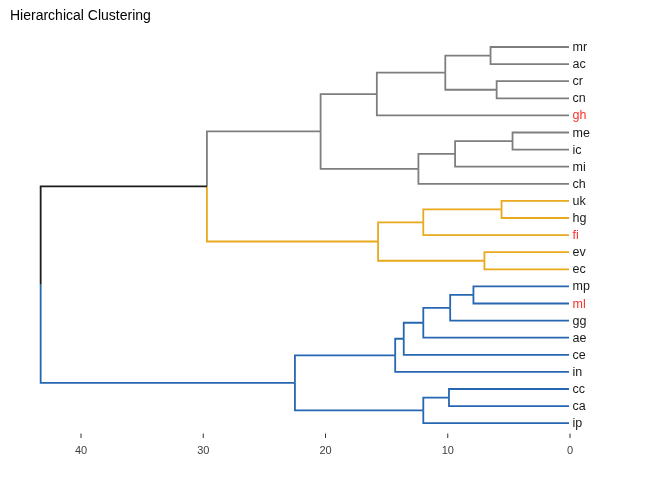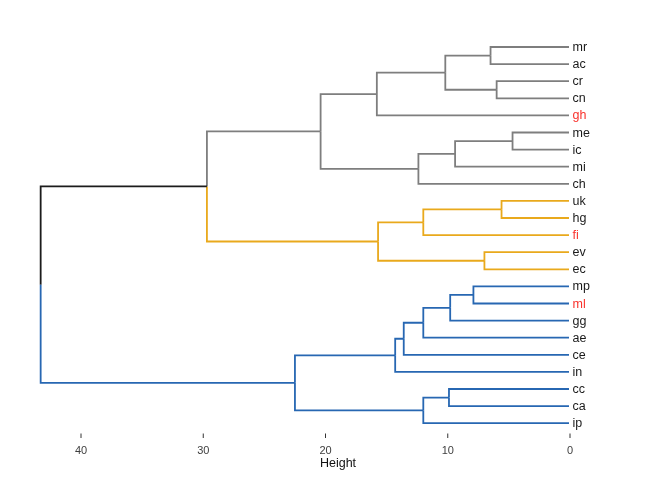--- a/index.html
+++ b/index.html
@@ -7,20 +7,21 @@
   .canvas{position:relative;width:672px;height:480px;background:#ffffff;overflow:hidden;}
   .chart-title{position:absolute;left:10px;top:7px;font-size:14px;color:#000000;}
   .axis-title{position:absolute;left:10px;top:456px;width:656px;text-align:center;
               font-size:12.5px;color:#111111;}
   svg text{font-family:"Liberation Sans", sans-serif;}
 </style>
 </head>
 <body>
 
 <div class="canvas">
+  <div class="chart-title">Hierarchical Clustering</div>
   <svg id="plot" width="672" height="480" viewBox="0 0 672 480">
       <text x="572.5" y="47" font-size="12.5" fill="#1A1A1A" dominant-baseline="central">mr</text>
       <text x="572.5" y="64.1" font-size="12.5" fill="#1A1A1A" dominant-baseline="central">ac</text>
       <polyline points="490.5375,55.55 490.5375,47 569,47" fill="none" stroke="#7E7E7E" stroke-width="1.8"></polyline>
       <polyline points="490.5375,55.55 490.5375,64.1 569,64.1" fill="none" stroke="#7E7E7E" stroke-width="1.8"></polyline>
       <text x="572.5" y="81.2" font-size="12.5" fill="#1A1A1A" dominant-baseline="central">cr</text>
       <text x="572.5" y="98.30000000000001" font-size="12.5" fill="#1A1A1A" dominant-baseline="central">cn</text>
       <polyline points="496.65,89.75 496.65,81.2 569,81.2" fill="none" stroke="#7E7E7E" stroke-width="1.8"></polyline>
       <polyline points="496.65,89.75 496.65,98.30000000000001 569,98.30000000000001" fill="none" stroke="#7E7E7E" stroke-width="1.8"></polyline>
       <polyline points="445.305,72.65 445.305,55.55 490.5375,55.55" fill="none" stroke="#7E7E7E" stroke-width="1.8"></polyline>
@@ -86,14 +87,13 @@
       <text x="81" y="449.5" font-size="11" fill="#3E3E3E" text-anchor="middle" dominant-baseline="central">40</text>
       <line x1="203.25" y1="433.5" x2="203.25" y2="438" stroke="#333333" stroke-width="1"></line>
       <text x="203.25" y="449.5" font-size="11" fill="#3E3E3E" text-anchor="middle" dominant-baseline="central">30</text>
       <line x1="325.5" y1="433.5" x2="325.5" y2="438" stroke="#333333" stroke-width="1"></line>
       <text x="325.5" y="449.5" font-size="11" fill="#3E3E3E" text-anchor="middle" dominant-baseline="central">20</text>
       <line x1="447.75" y1="433.5" x2="447.75" y2="438" stroke="#333333" stroke-width="1"></line>
       <text x="447.75" y="449.5" font-size="11" fill="#3E3E3E" text-anchor="middle" dominant-baseline="central">10</text>
       <line x1="570" y1="433.5" x2="570" y2="438" stroke="#333333" stroke-width="1"></line>
       <text x="570" y="449.5" font-size="11" fill="#3E3E3E" text-anchor="middle" dominant-baseline="central">0</text>
     </svg>
-  <div class="axis-title">Height</div>
 </div>
 
 </body></html>

